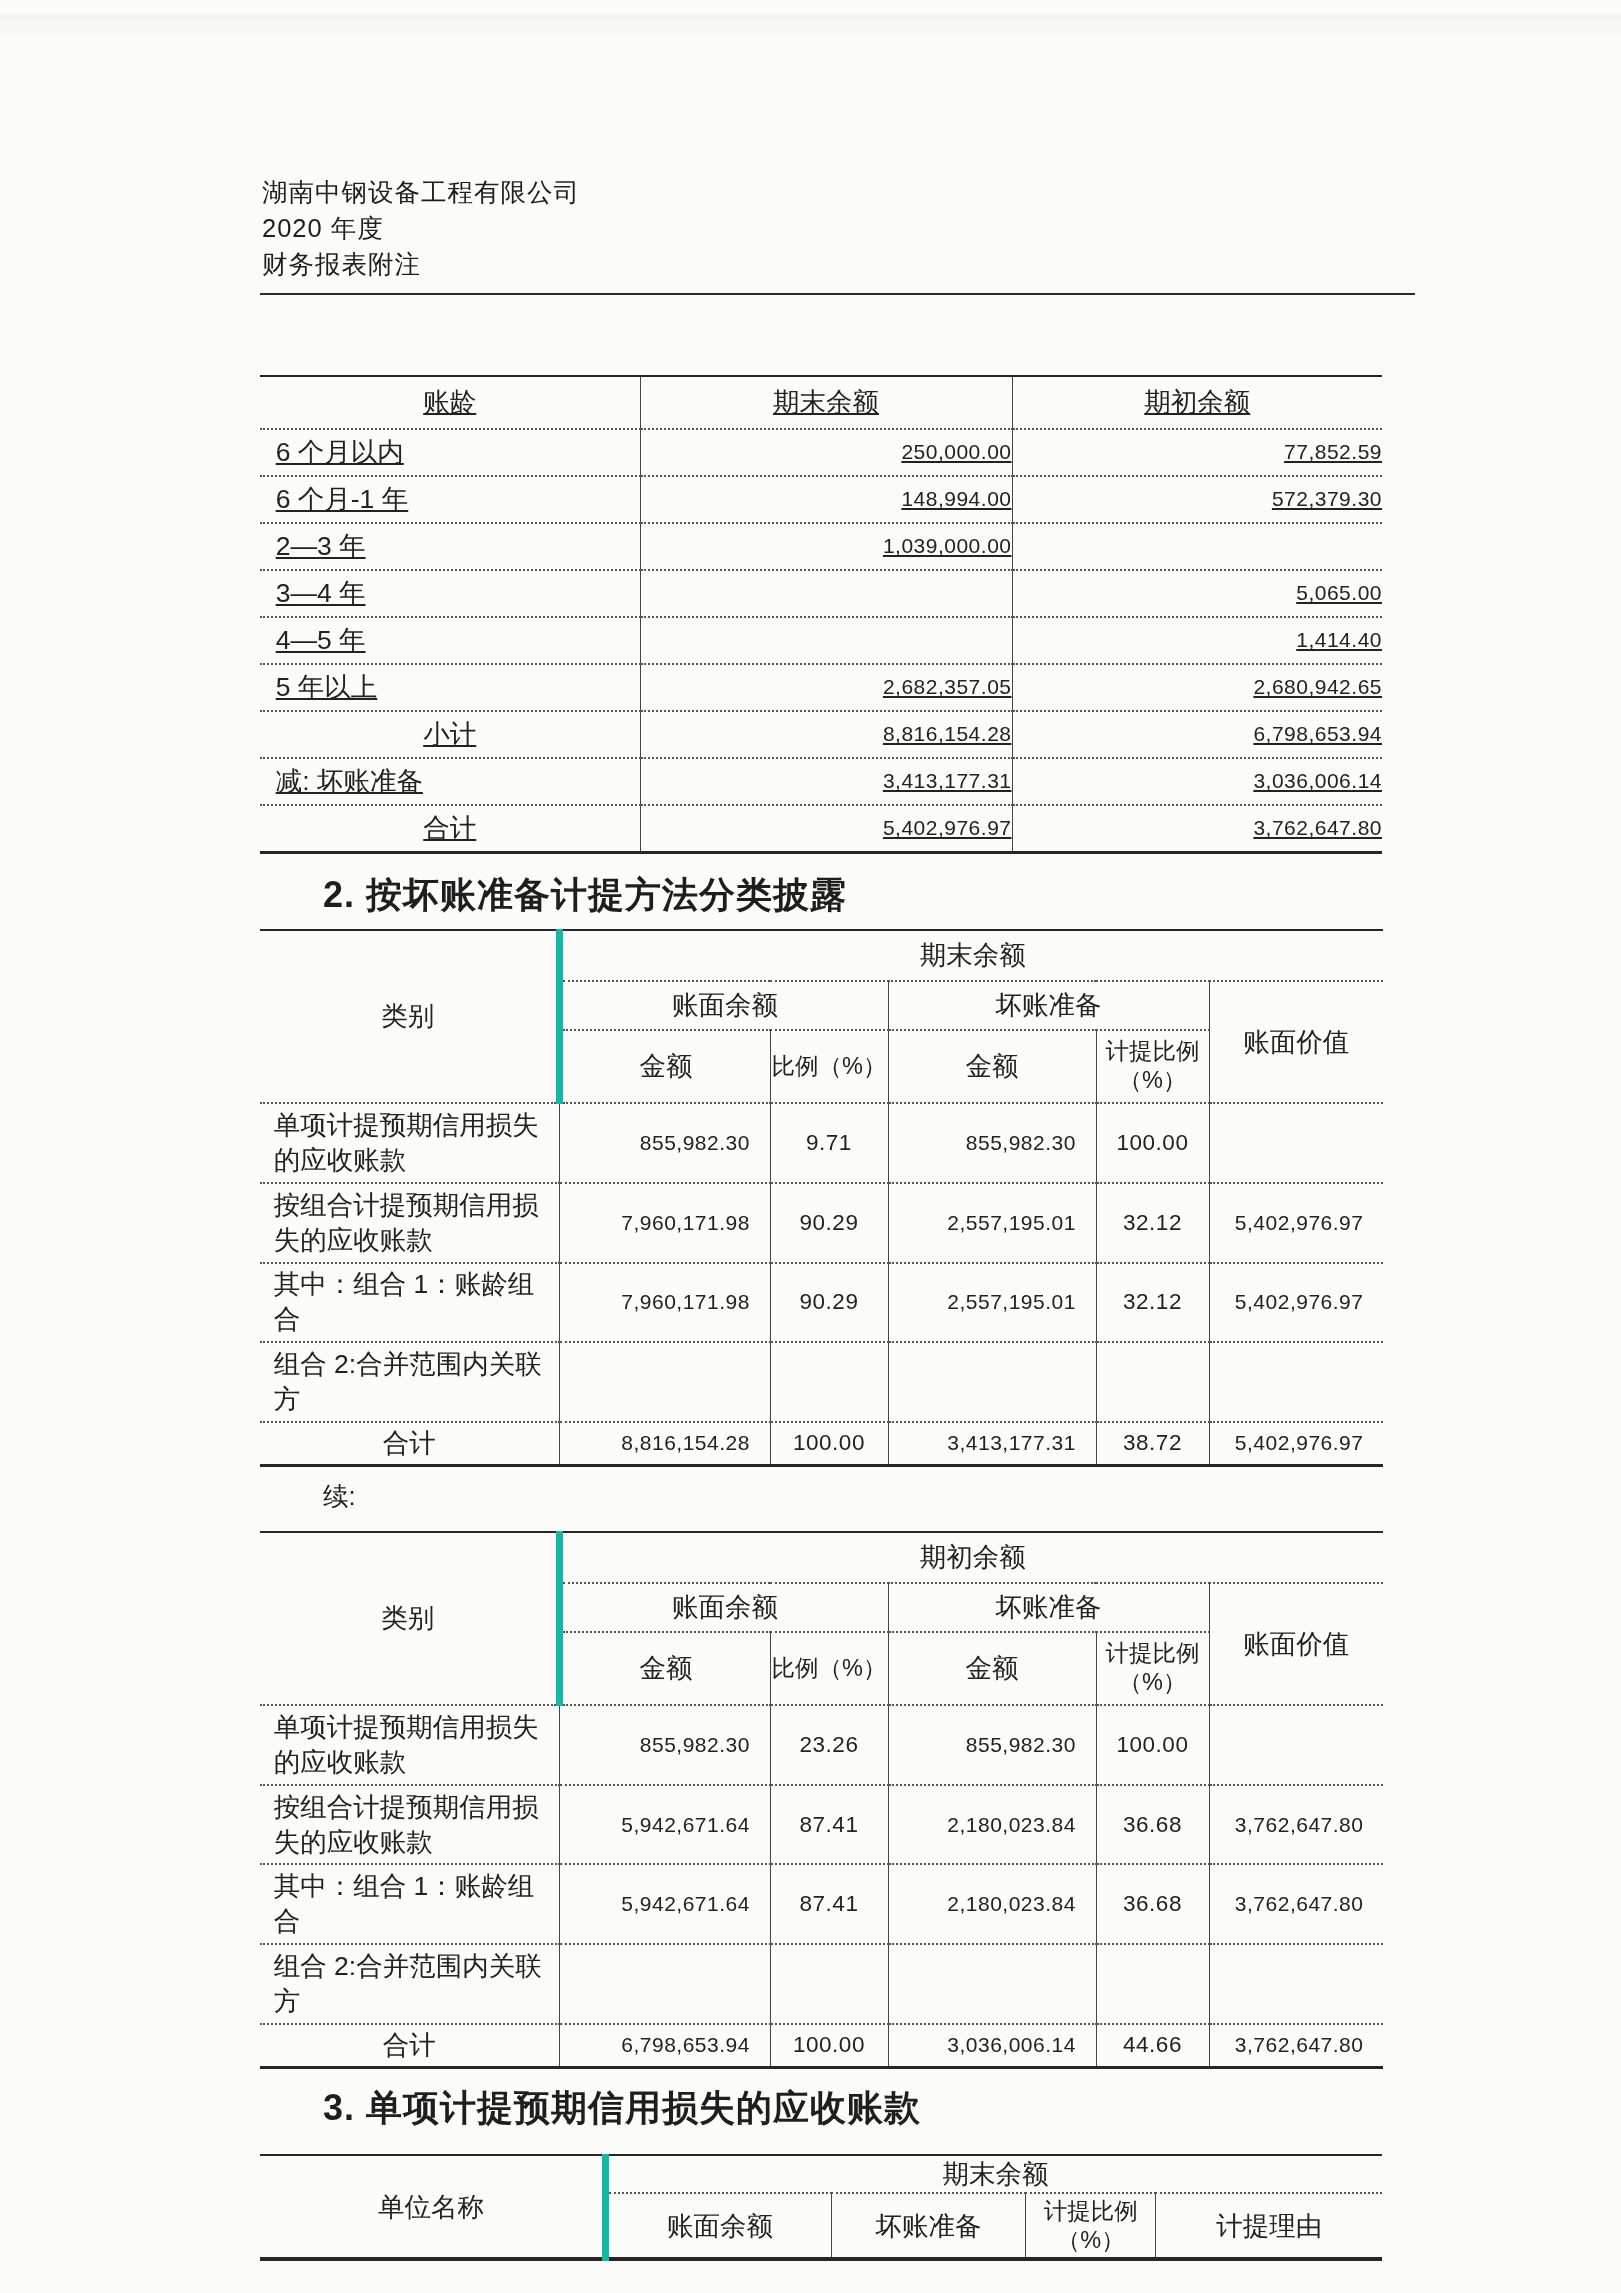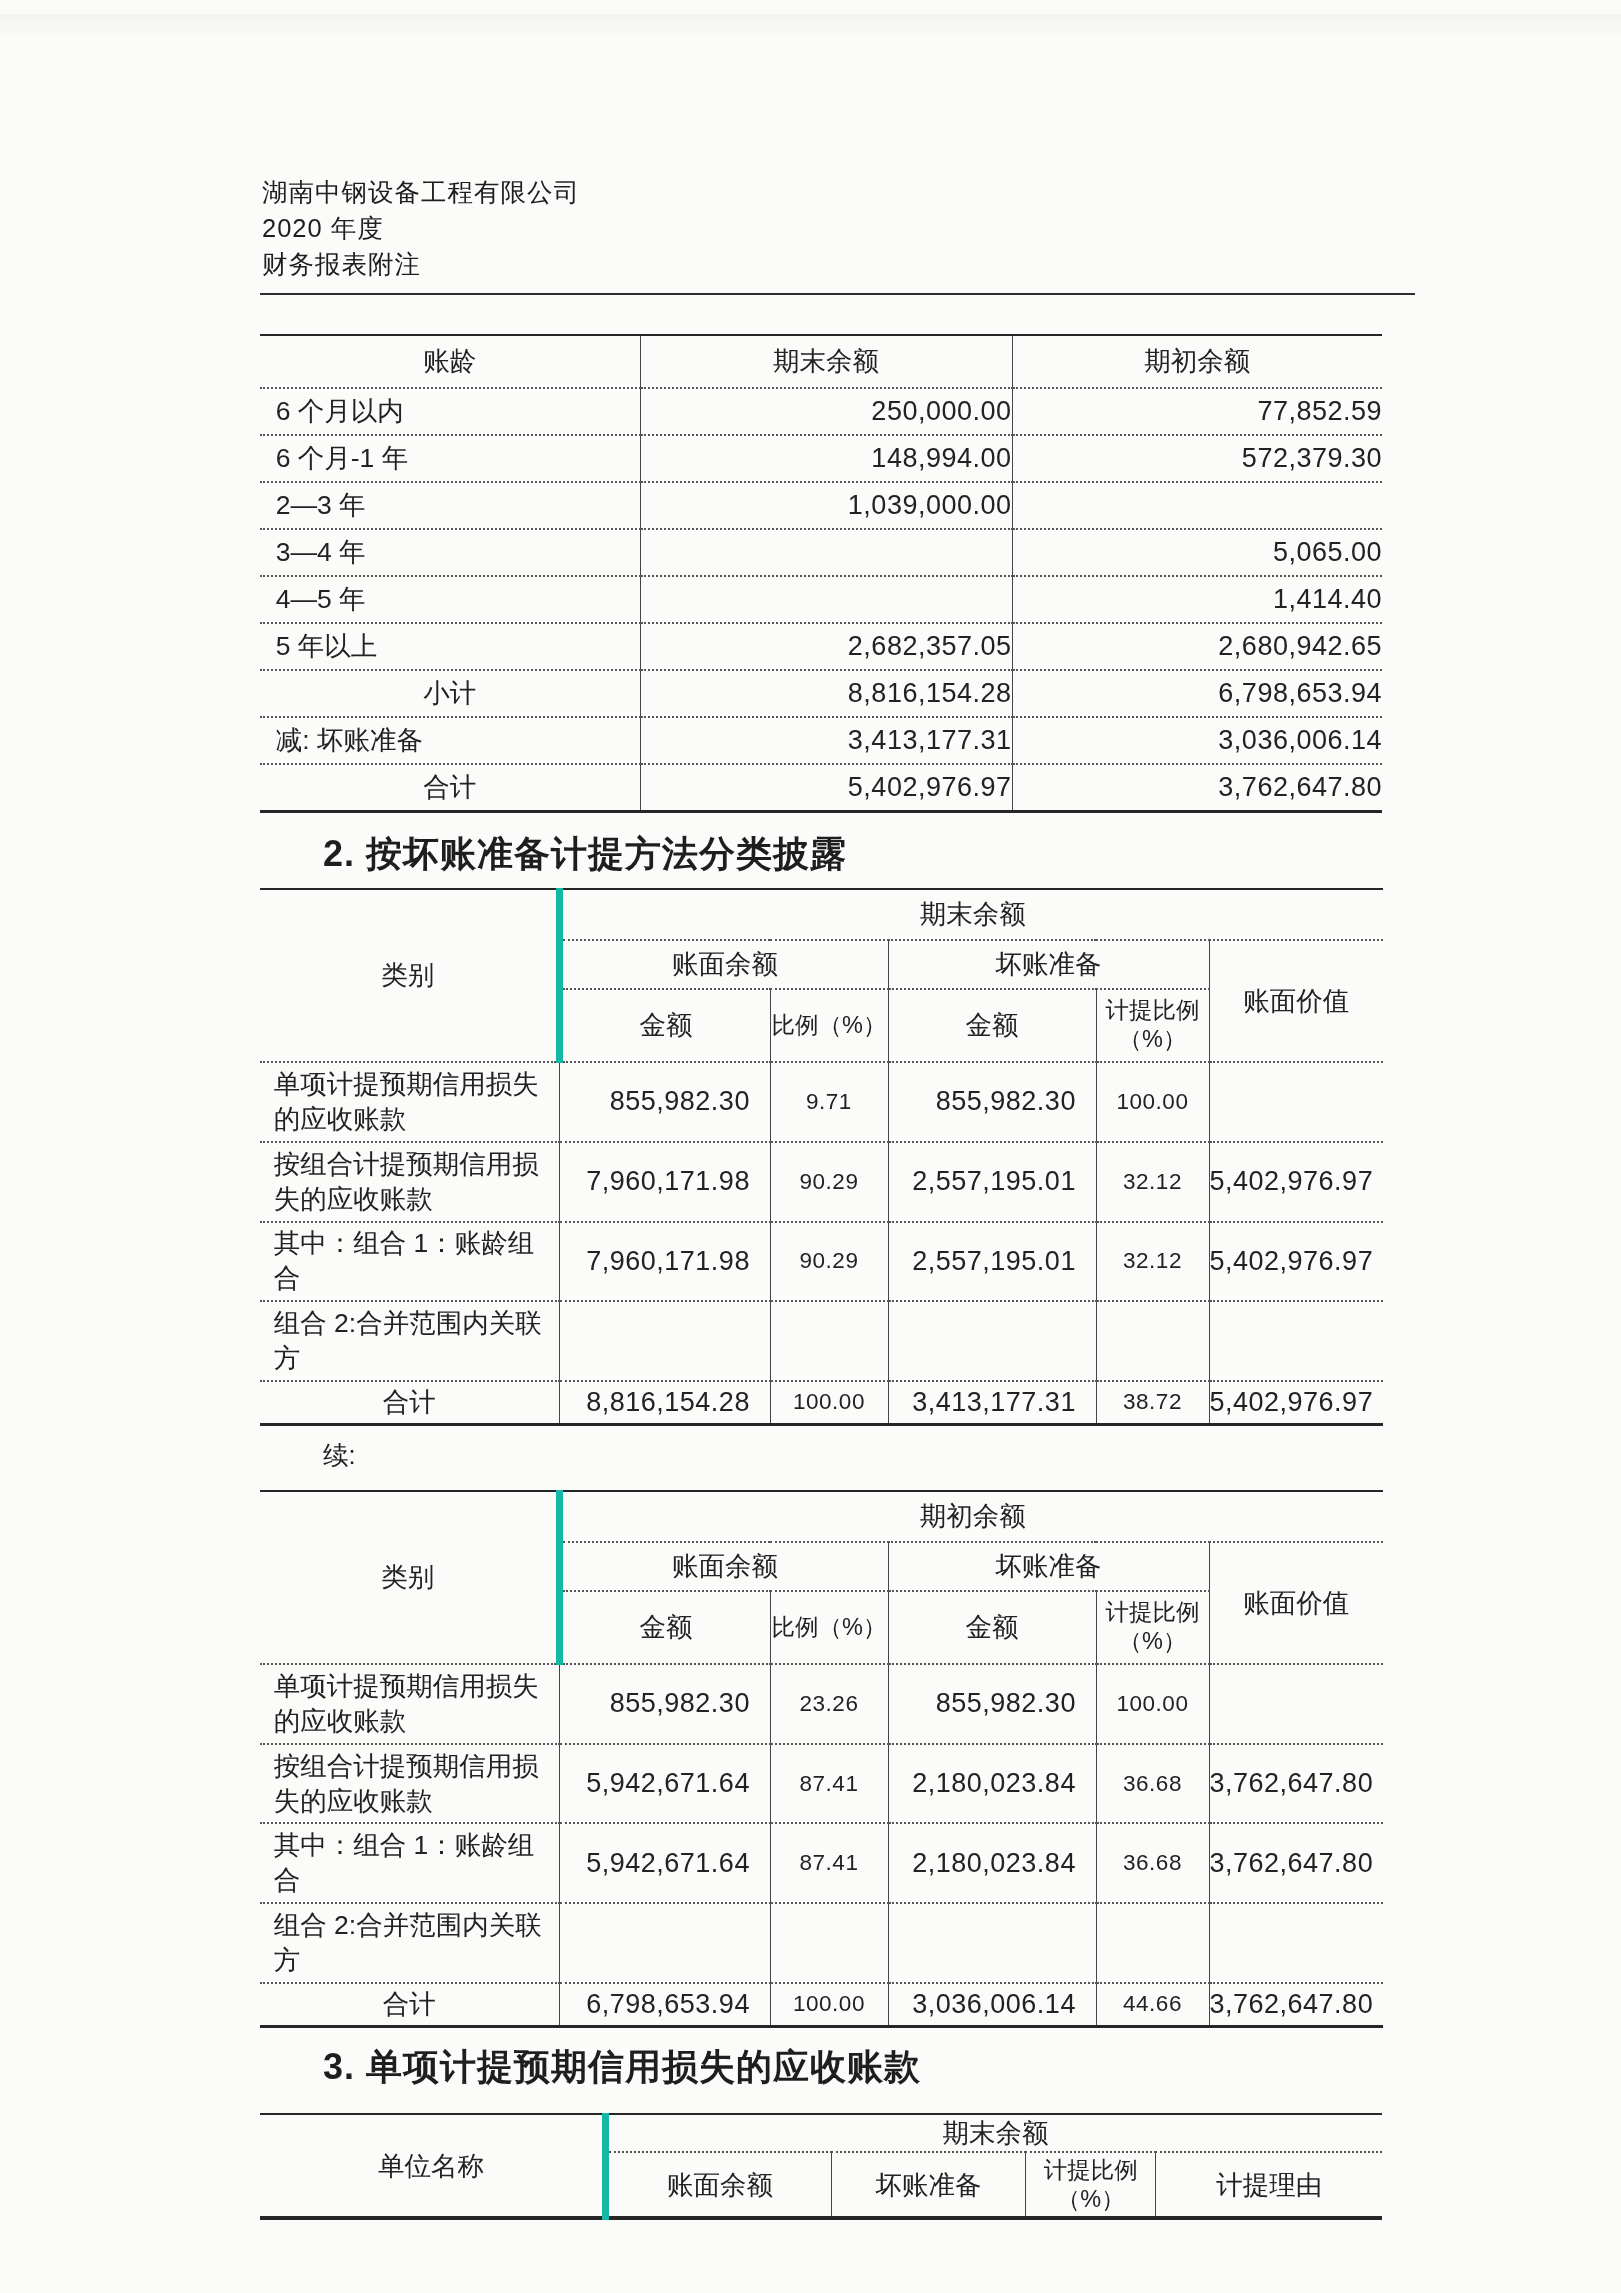--- a/index.html
+++ b/index.html
@@ -29,21 +29,21 @@
   .vl { border-left:1px solid #454545; }
   .c  { text-align:center; vertical-align:middle; }
   .db { border-bottom:2px dotted #555; }
   tbody.data tr td { border-top:2px dotted #555; vertical-align:middle; }
 
   
   .t1 thead th { height:51px; }
   .t1 td { height:45px; }
   .t1 td.lbl { text-align:left; padding-left:15.7px; }
   .t1 td.center { text-align:center; padding-left:0; }
-  .num { text-align:right; padding-right:27.4px; font-size:27px; letter-spacing:0.5px; }
+  .num { text-align:right; padding-right:27.4px; font-size:21px; letter-spacing:0.5px; }
 
   
   .hr1 th { height:49px; }
   .hr2 th { height:47px; }
   .hr3 th { height:71px; }
   .cat { text-align:center; vertical-align:middle; border-right:7px solid #14b8a6; }
   .pcthead { font-size:23.5px; line-height:29px; }
   .t2 td.lbl2,.t3 td.lbl2 { text-align:left; padding:3.9px 7.8px 3.9px 13.7px; line-height:35px; }
   .t2 td.center,.t3 td.center { text-align:center; padding-left:0; }
   .t2 td.num,.t3 td.num { padding-right:19.6px; }
@@ -53,21 +53,21 @@
 
   .section-title { margin:23.5px 0 0 323px; font-size:36px; font-weight:bold; line-height:35px; letter-spacing:1px; }
   .sec2 { margin-top:23.5px; }
   .sec3 { margin-top:21.6px; }
   .continued { margin:13.7px 0 0 323px; font-size:25.5px; line-height:33px; }
 
   
   .t4 .hr4a th { height:35px; }
   .t4 .hr4b th { height:63px; }
   .t4 { margin-top:29px; }
-  .mt-t1 { margin-top:39px; }
+  .mt-t1 { margin-top:80px;text-decoration:underline; }
   .mt-t2 { margin-top:16.7px; }
   .mt-t3 { margin-top:17.6px; }
 </style>
 </head>
 <body>
 
 <div class="scan-band"></div>
 
 <div class="doc-header">
   <div>湖南中钢设备工程有限公司</div>

